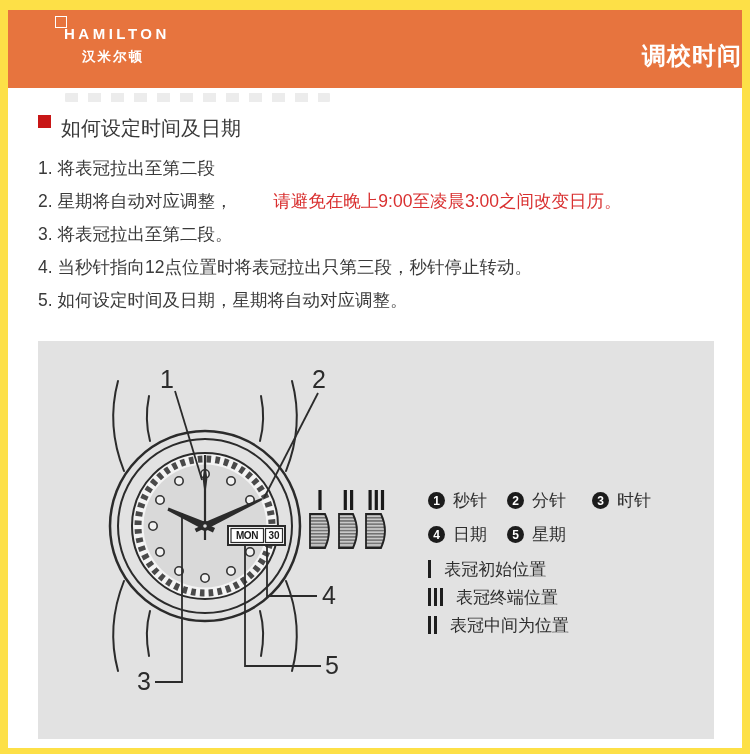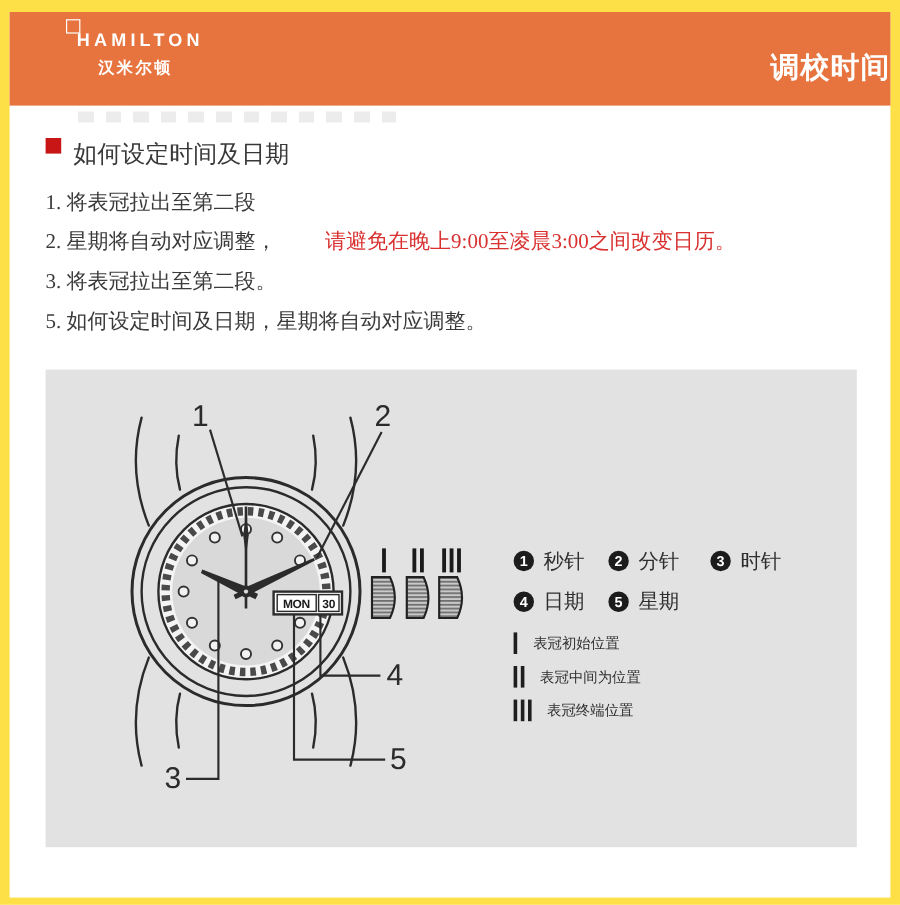--- a/index.html
+++ b/index.html
@@ -49,21 +49,21 @@
     margin:13px 0 0 30px;font-size:20px;color:#383838;
     display:flex;align-items:flex-start;
   }
   .bullet{
     display:inline-block;width:13px;height:13px;background:#C81616;
     margin-right:10px;flex:0 0 auto;
   }
   
   .steps{
     margin:10px 0 0 30px;padding:0;list-style:none;
-    font-size:17.5px;color:#3A3A3A;font-family:Liberation Serif, serif;
+    font-size:17.5px;color:#3A3A3A;
   }
   .steps li{line-height:33px;white-space:nowrap;}
   .steps .warn{color:#D93030;margin-left:36px;}
   
   .diagram{
     position:relative;margin:24px 0 0 30px;width:676px;height:398px;
     background:#E2E2E2;
   }
   .diagram svg{position:absolute;left:0;top:0;}
   .legend-hands{
@@ -73,21 +73,21 @@
   .legend-item{display:flex;align-items:center;gap:8px;font-size:17px;color:#2E2E2E;}
   .badge{
     width:17px;height:17px;border-radius:50%;background:#1C1C1C;color:#fff;
     font-size:12px;font-weight:bold;display:inline-flex;align-items:center;
     justify-content:center;flex:0 0 auto;
   }
   .legend-positions{
     position:absolute;left:390px;top:219px;
     display:flex;flex-direction:column;gap:10px;
   }
-  .pos-row{display:flex;align-items:center;gap:13px;font-size:12px;color:#2E2E2E;height:18px;}
+  .pos-row{display:flex;align-items:center;gap:13px;font-size:17px;color:#2E2E2E;height:18px;}
   .bars{display:flex;gap:2.5px;align-items:center;}
   .bars i{display:block;width:3.3px;height:18px;background:#1E1E1E;}
 </style>
 </head>
 <body>
 
 <div class="frame">
   <div class="sheet">
 
     <div class="header">
@@ -115,20 +115,25 @@
         <span class="warn"></span>
       </li>
       <li>
         <span>2.</span>
         <span>星期将自动对应调整，</span>
         <span class="warn">请避免在晚上9:00至凌晨3:00之间改变日历。</span>
       </li>
       <li>
         <span>3.</span>
         <span>将表冠拉出至第二段。</span>
+        <span class="warn"></span>
+      </li>
+      <li>
+        <span>4.</span>
+        <span>当秒针指向12点位置时将表冠拉出只第三段，秒针停止转动。</span>
         <span class="warn"></span>
       </li>
       <li>
         <span>5.</span>
         <span>如何设定时间及日期，星期将自动对应调整。</span>
         <span class="warn"></span>
       </li>
     </ol>
 
     <div class="diagram">
@@ -257,28 +262,28 @@
         <div class="pos-row">
           <span class="bars">
               <i></i>
             </span>
           <span>表冠初始位置</span>
         </div>
         <div class="pos-row">
           <span class="bars">
               <i></i>
               <i></i>
+              <i></i>
+            </span>
+          <span>表冠终端位置</span>
+        </div>
+        <div class="pos-row">
+          <span class="bars">
+              <i></i>
+              <i></i>
             </span>
           <span>表冠中间为位置</span>
-        </div>
-        <div class="pos-row">
-          <span class="bars">
-              <i></i>
-              <i></i>
-              <i></i>
-            </span>
-          <span>表冠终端位置</span>
         </div>
       </div>
 
     </div>
   </div>
 </div>
 
 </body></html>

